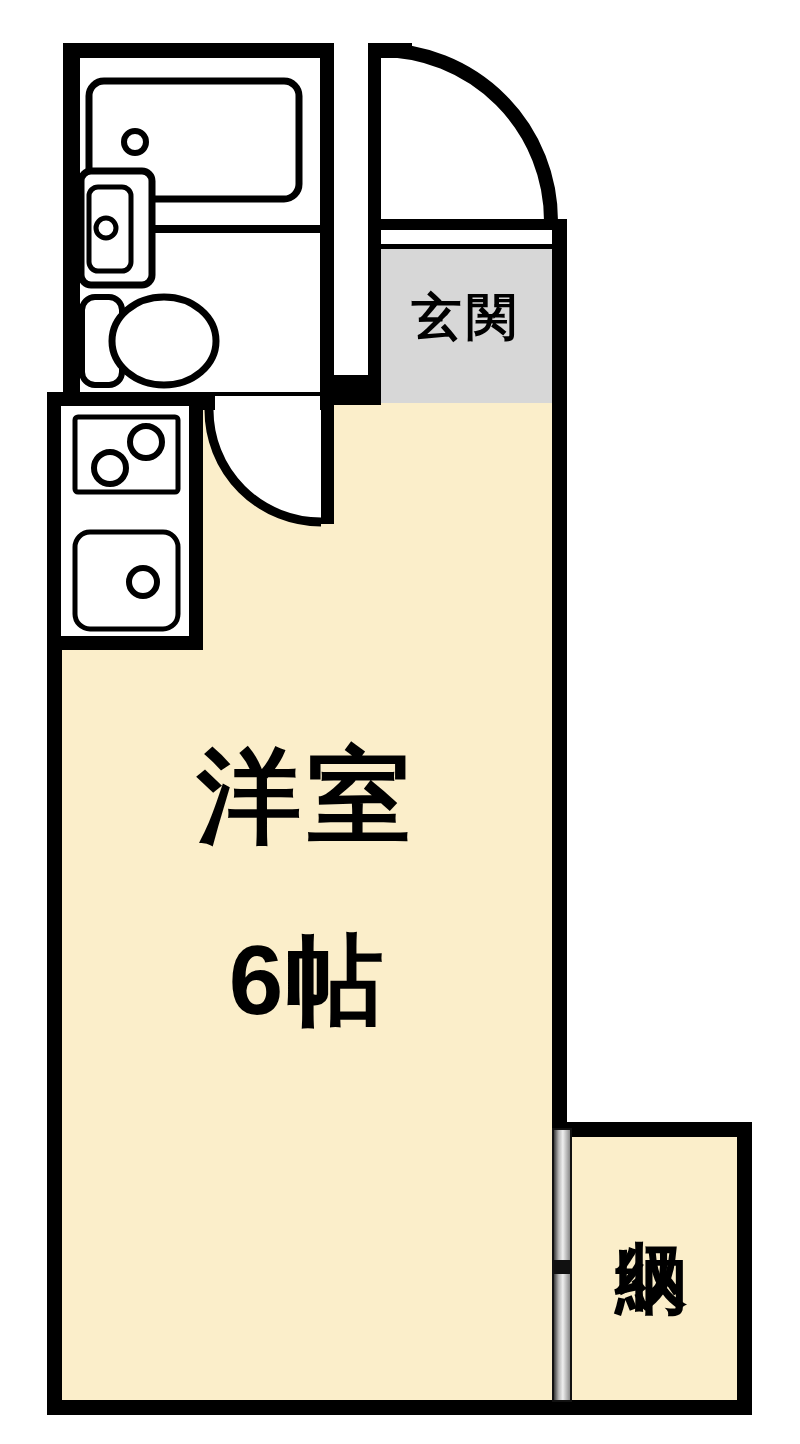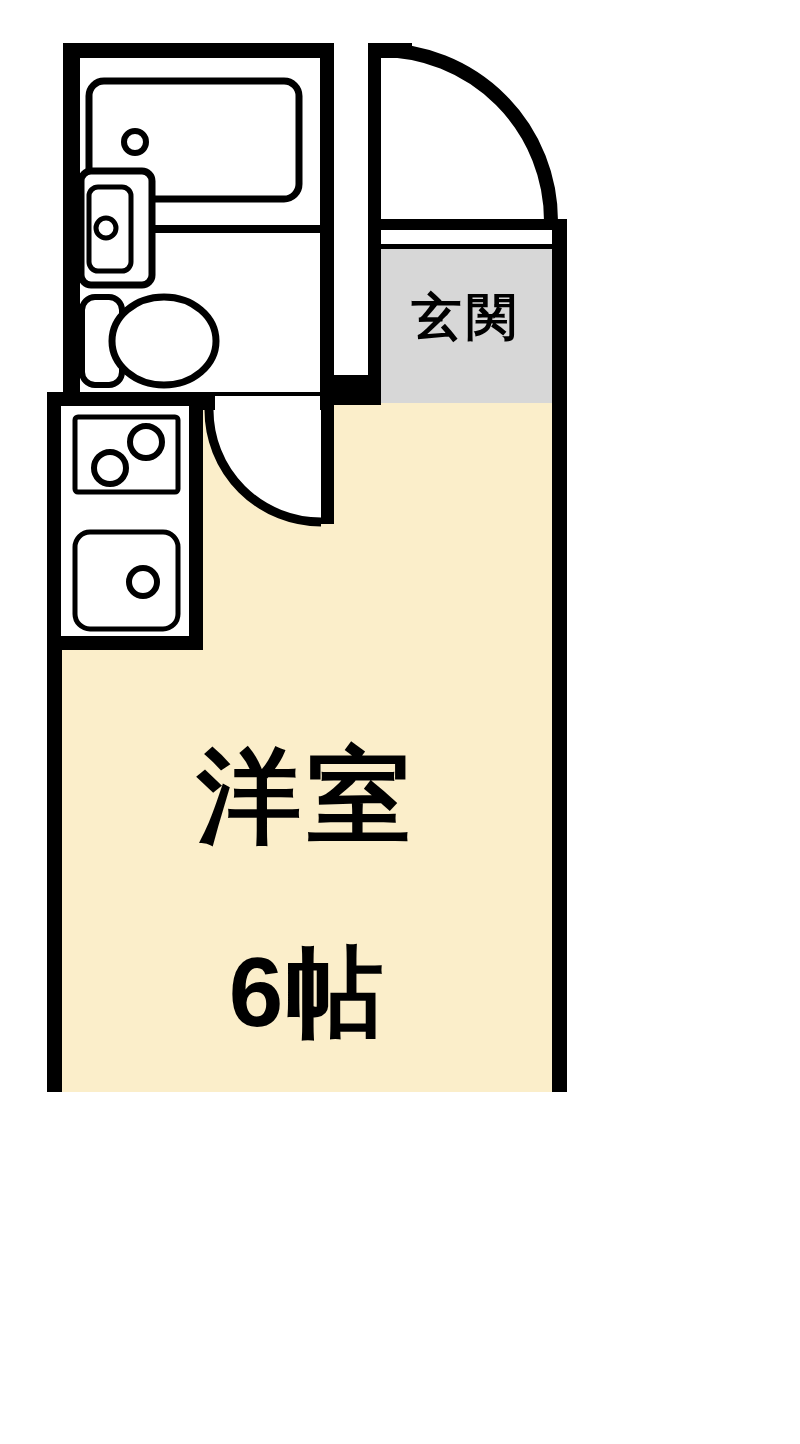--- a/index.html
+++ b/index.html
@@ -3,40 +3,40 @@
 <meta charset="utf-8">
 <style>
   :root{
     --wall:#000000;
     --cream:#FBEECA;
     --egray:#D7D7D7;
     --white:#FFFFFF;
   }
   html,body{margin:0;padding:0;background:#fff;}
   #canvas{
-    position:relative;width:800px;height:1092px;background:#fff;overflow:hidden;
+    position:relative;width:800px;height:1444px;background:#fff;overflow:hidden;
     font-family:"Liberation Sans","DejaVu Sans",sans-serif;
   }
   .abs{position:absolute;}
   .wall{position:absolute;background:var(--wall);}
   .floor-cream{background:var(--cream);}
   .floor-gray{background:var(--egray);}
   .white{background:var(--white);}
   .kitchen-box{
     position:absolute;left:47px;top:392px;width:156px;height:258px;
     background:var(--white);border:14px solid var(--wall);box-sizing:border-box;
   }
   svg.overlay{position:absolute;left:0;top:0;width:800px;height:1444px;}
   .label{
     position:absolute;color:#000;font-weight:bold;text-align:center;
     font-family:"Liberation Sans","DejaVu Sans",sans-serif;
   }
   .label-entrance{left:381px;top:285px;width:171px;height:64px;line-height:64px;font-size:50px;letter-spacing:5px;}
   .label-room{left:62px;top:748px;width:490px;height:112px;line-height:112px;font-size:104px;letter-spacing:6px;font-family:Liberation Mono, monospace;}
-  .label-size{left:62px;top:926px;width:490px;height:108px;line-height:108px;font-size:98px;letter-spacing:2px;margin-top:12px;}
+  .label-size{left:62px;top:926px;width:490px;height:108px;line-height:108px;font-size:98px;letter-spacing:2px;}
   .label-storage{
     left:567px;top:1182px;width:170px;height:190px;
     writing-mode:vertical-rl;text-orientation:upright;
     font-size:72px;line-height:170px;letter-spacing:6px;
     display:flex;align-items:center;justify-content:flex-start;
   }
   .slider-seg{
     position:absolute;left:552px;width:20px;box-sizing:border-box;
     background:linear-gradient(to right,#3a3a3a 0%,#b8b8b8 30%,#efefef 55%,#8a8a8a 100%);
     border:2px solid #111;

